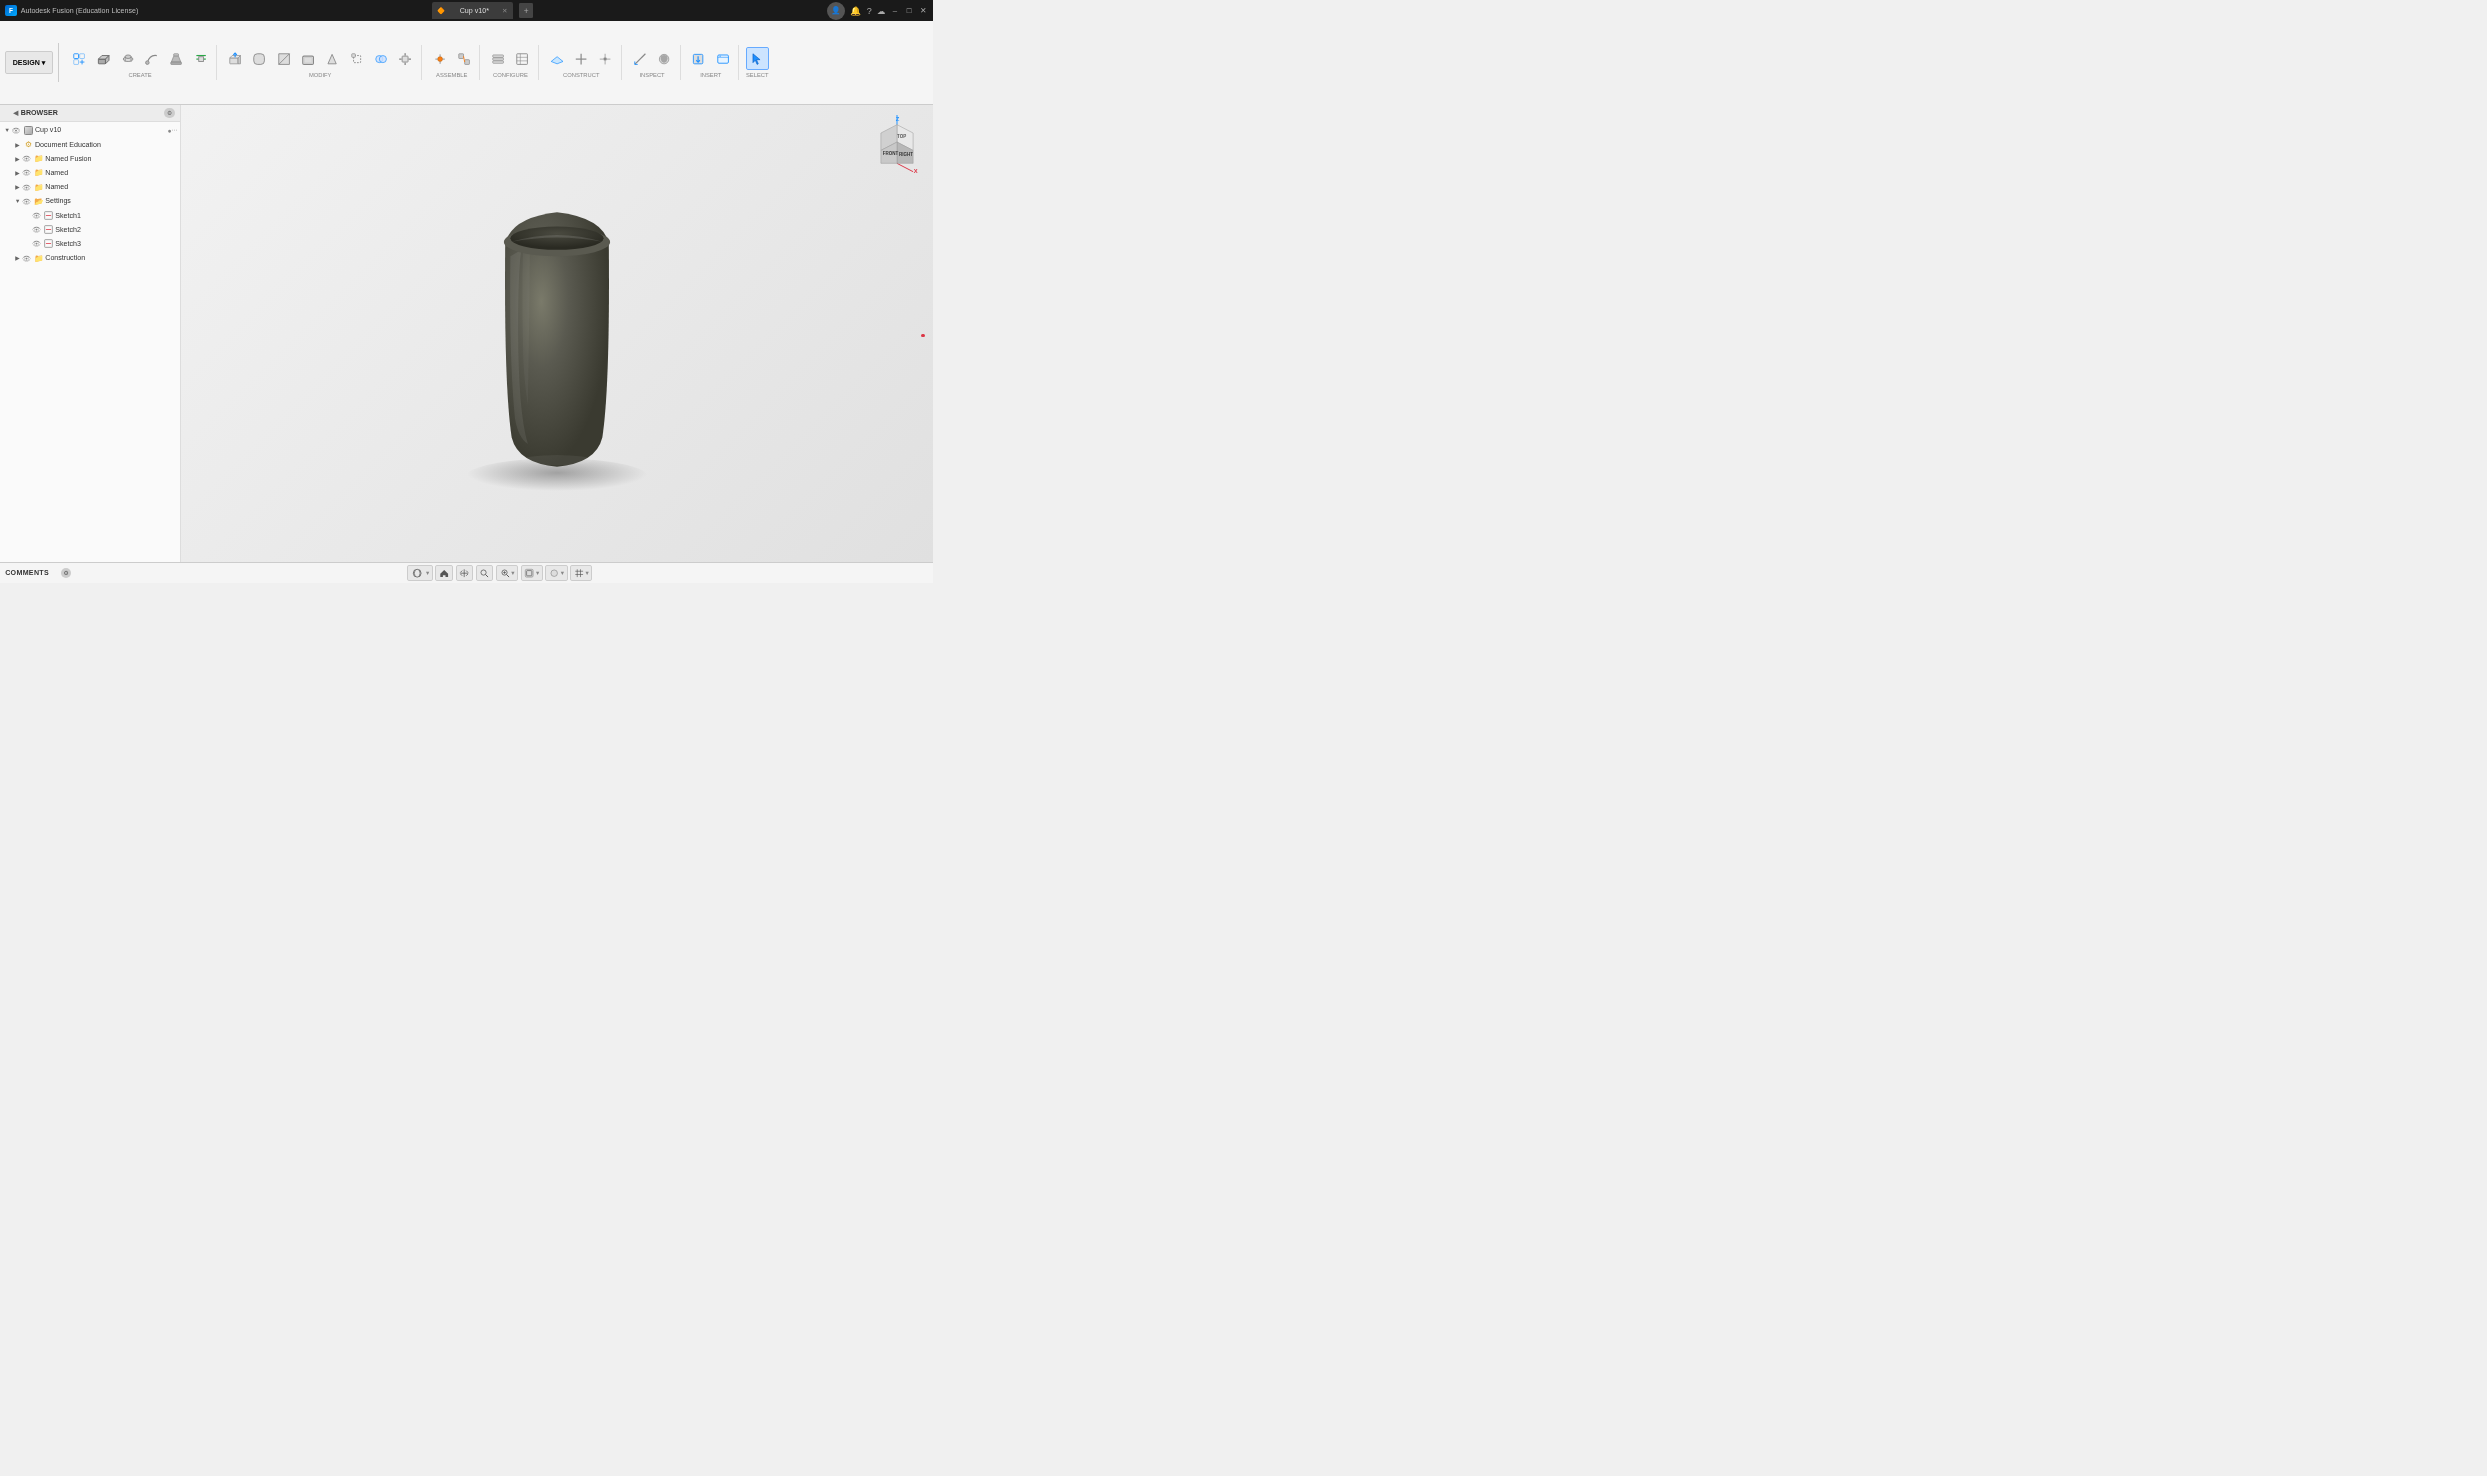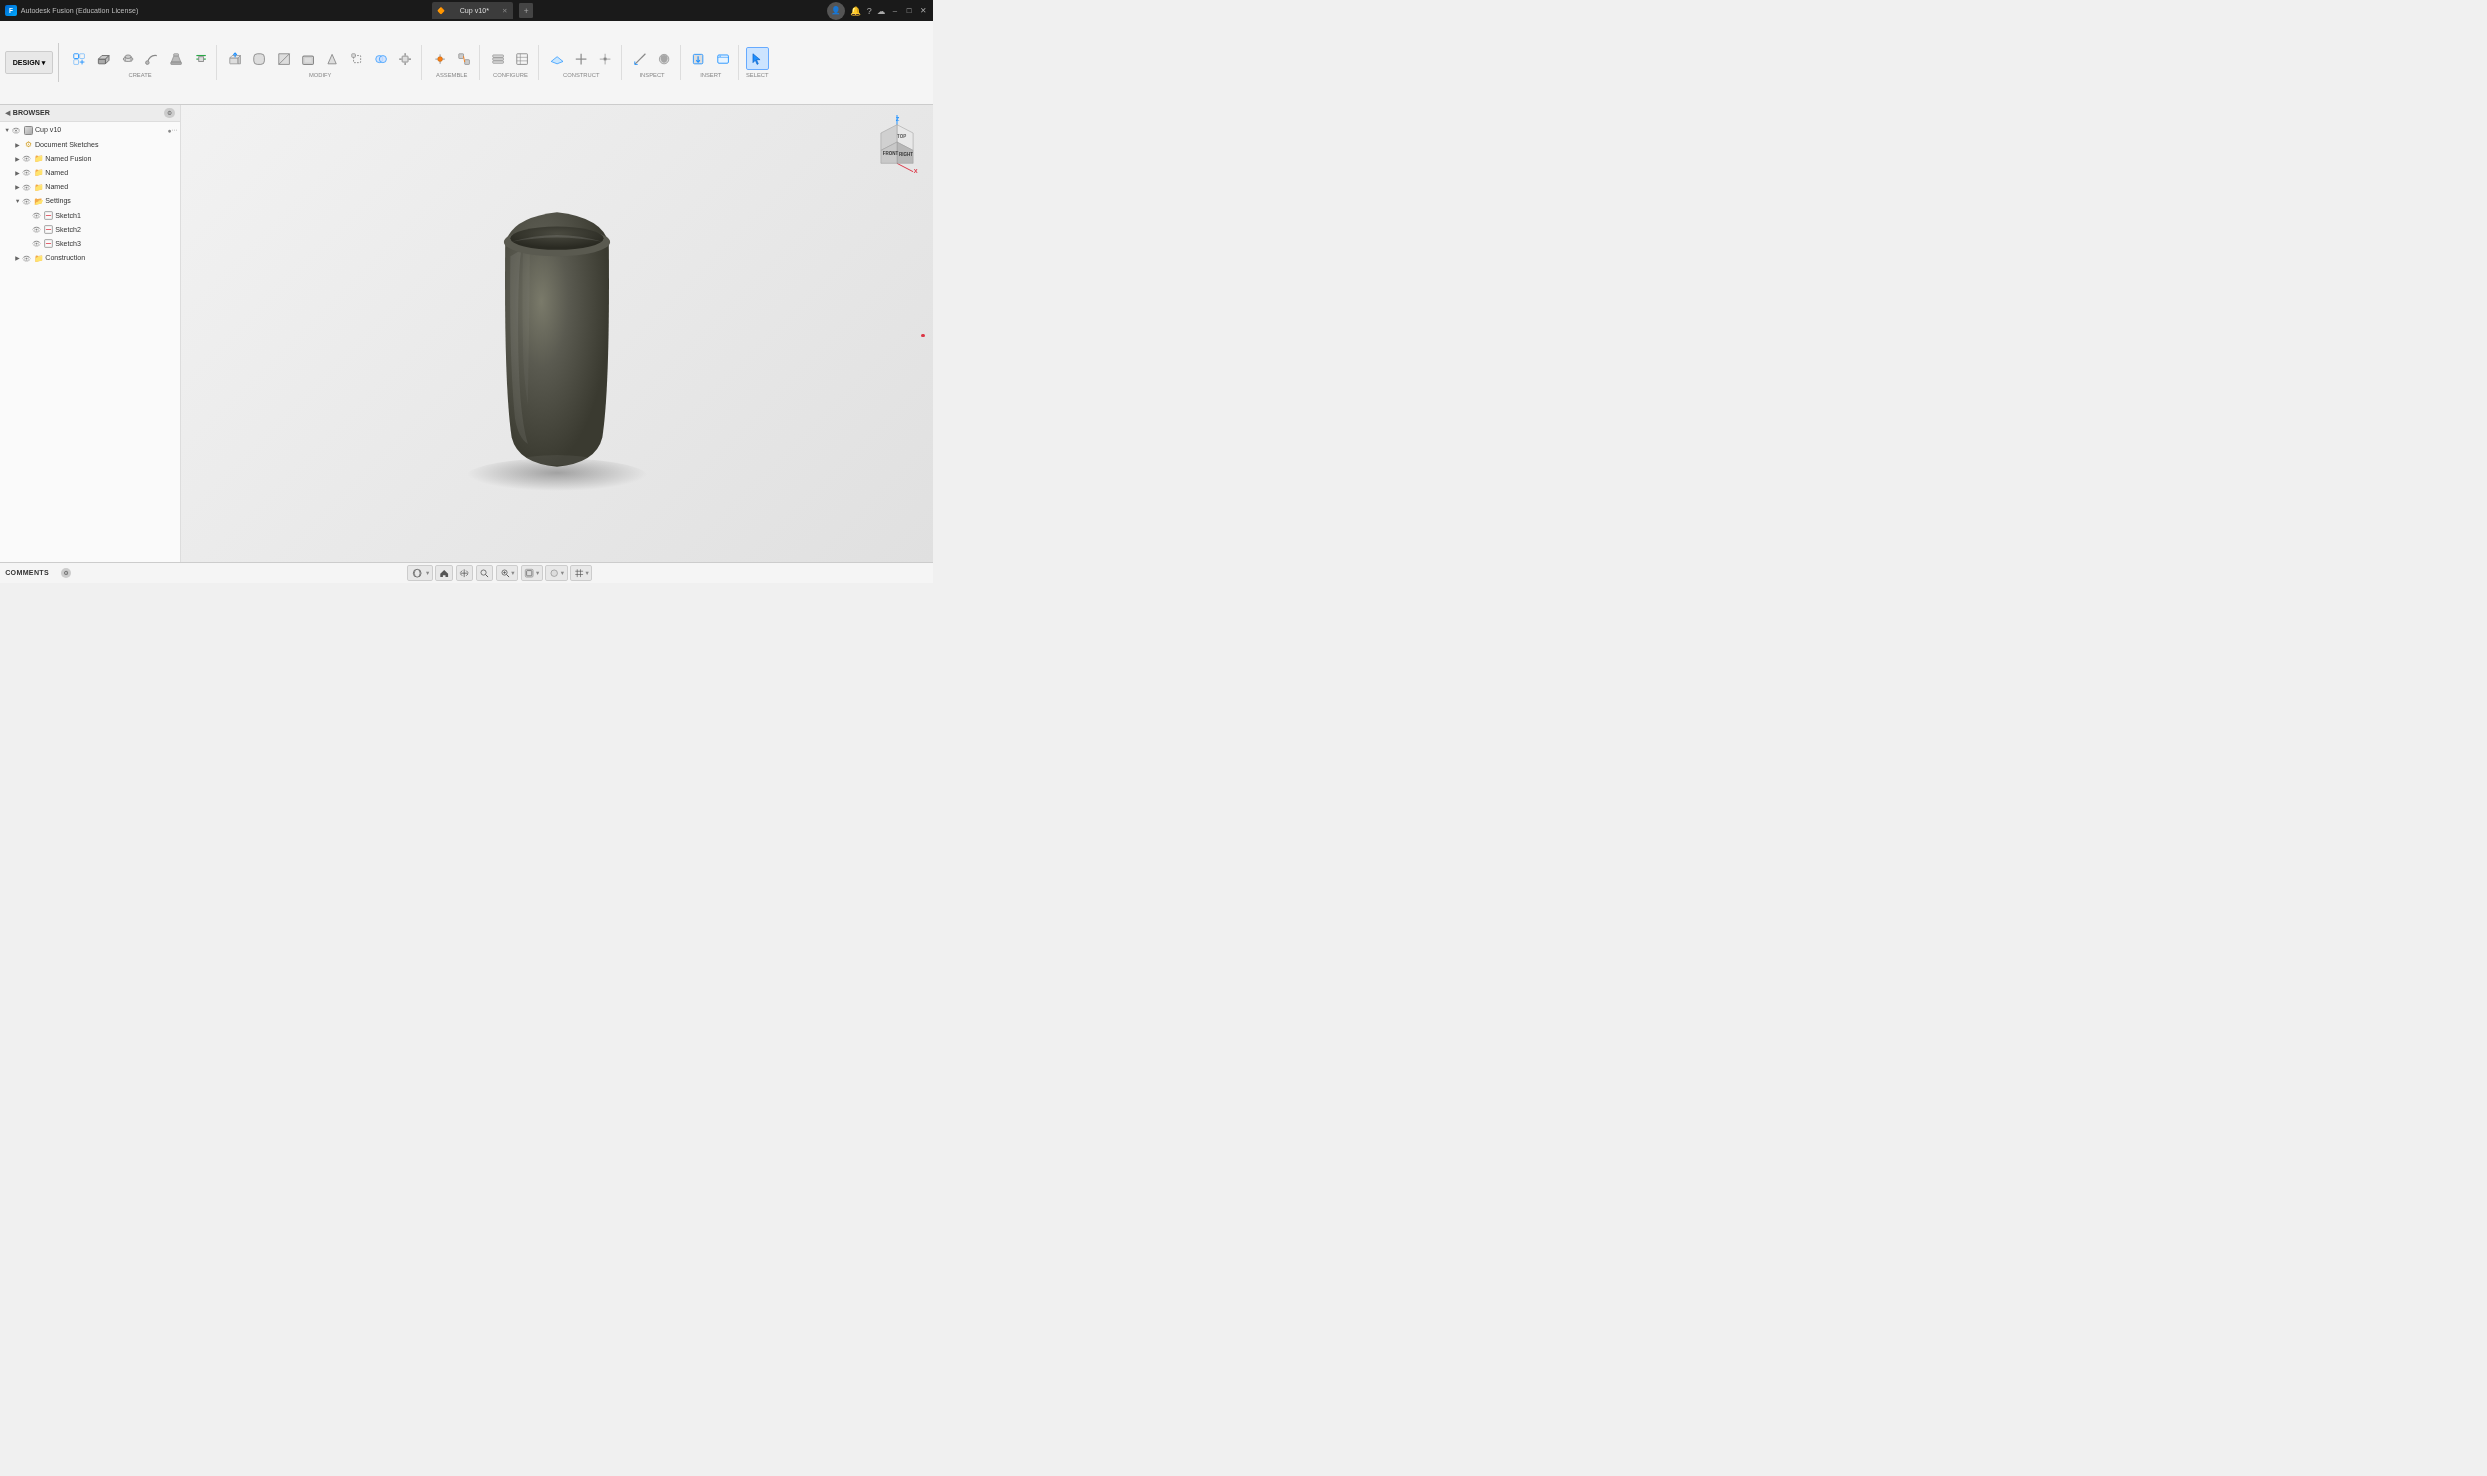--- a/index.html
+++ b/index.html
@@ -102,21 +102,21 @@
     }
     #browser-header {
       display: flex;
       align-items: center;
       justify-content: space-between;
       padding: 2.6px 5.2px;
       background: #ececec;
       border-bottom: 0.6px solid #ddd;
       height: 17px;
     }
-    #browser-header-left { display: flex; align-items: center; gap: 2.6px; font-size: 7.1px; font-weight: 600; color: #333; }
+    #browser-header-left { display: flex; align-items: center; gap: 2.6px; font-size: 7.1px; font-weight: 600; color: #333; margin-left: 8px; }
     .browser-tree { overflow-y: auto; flex: 1; padding: 1.3px 0; }
     .tree-item {
       display: flex;
       align-items: center;
       padding: 1.3px 2.6px;
       cursor: pointer;
       height: 14.2px;
       font-size: 7.1px;
       color: #333;
     }
@@ -532,21 +532,21 @@
         <span class="tree-label">Cup v10</span>
         <span style="font-size:6.5px;color:#888;margin-left:2.6px;">●</span>
         <span style="font-size:5.8px;color:#888;">⋯</span>
       </div>
 
       <div class="tree-item" style="padding-left:13px;">
         <div class="tree-arrow">▶</div>
         <div class="tree-icon folder-icon">
           <span style="font-size:7.8px;">⚙</span>
         </div>
-        <span class="tree-label">Document Sketches</span>
+        <span class="tree-label">Document Education</span>
       </div>
 
       <div class="tree-item" style="padding-left:13px;">
         <div class="tree-arrow">▶</div>
         <div class="eye-icon">👁</div>
         <div class="tree-icon folder-icon">
           <span style="font-size:7.8px;color:#d4a430;">📁</span>
         </div>
         <span class="tree-label">Named Fusion</span>
       </div>

